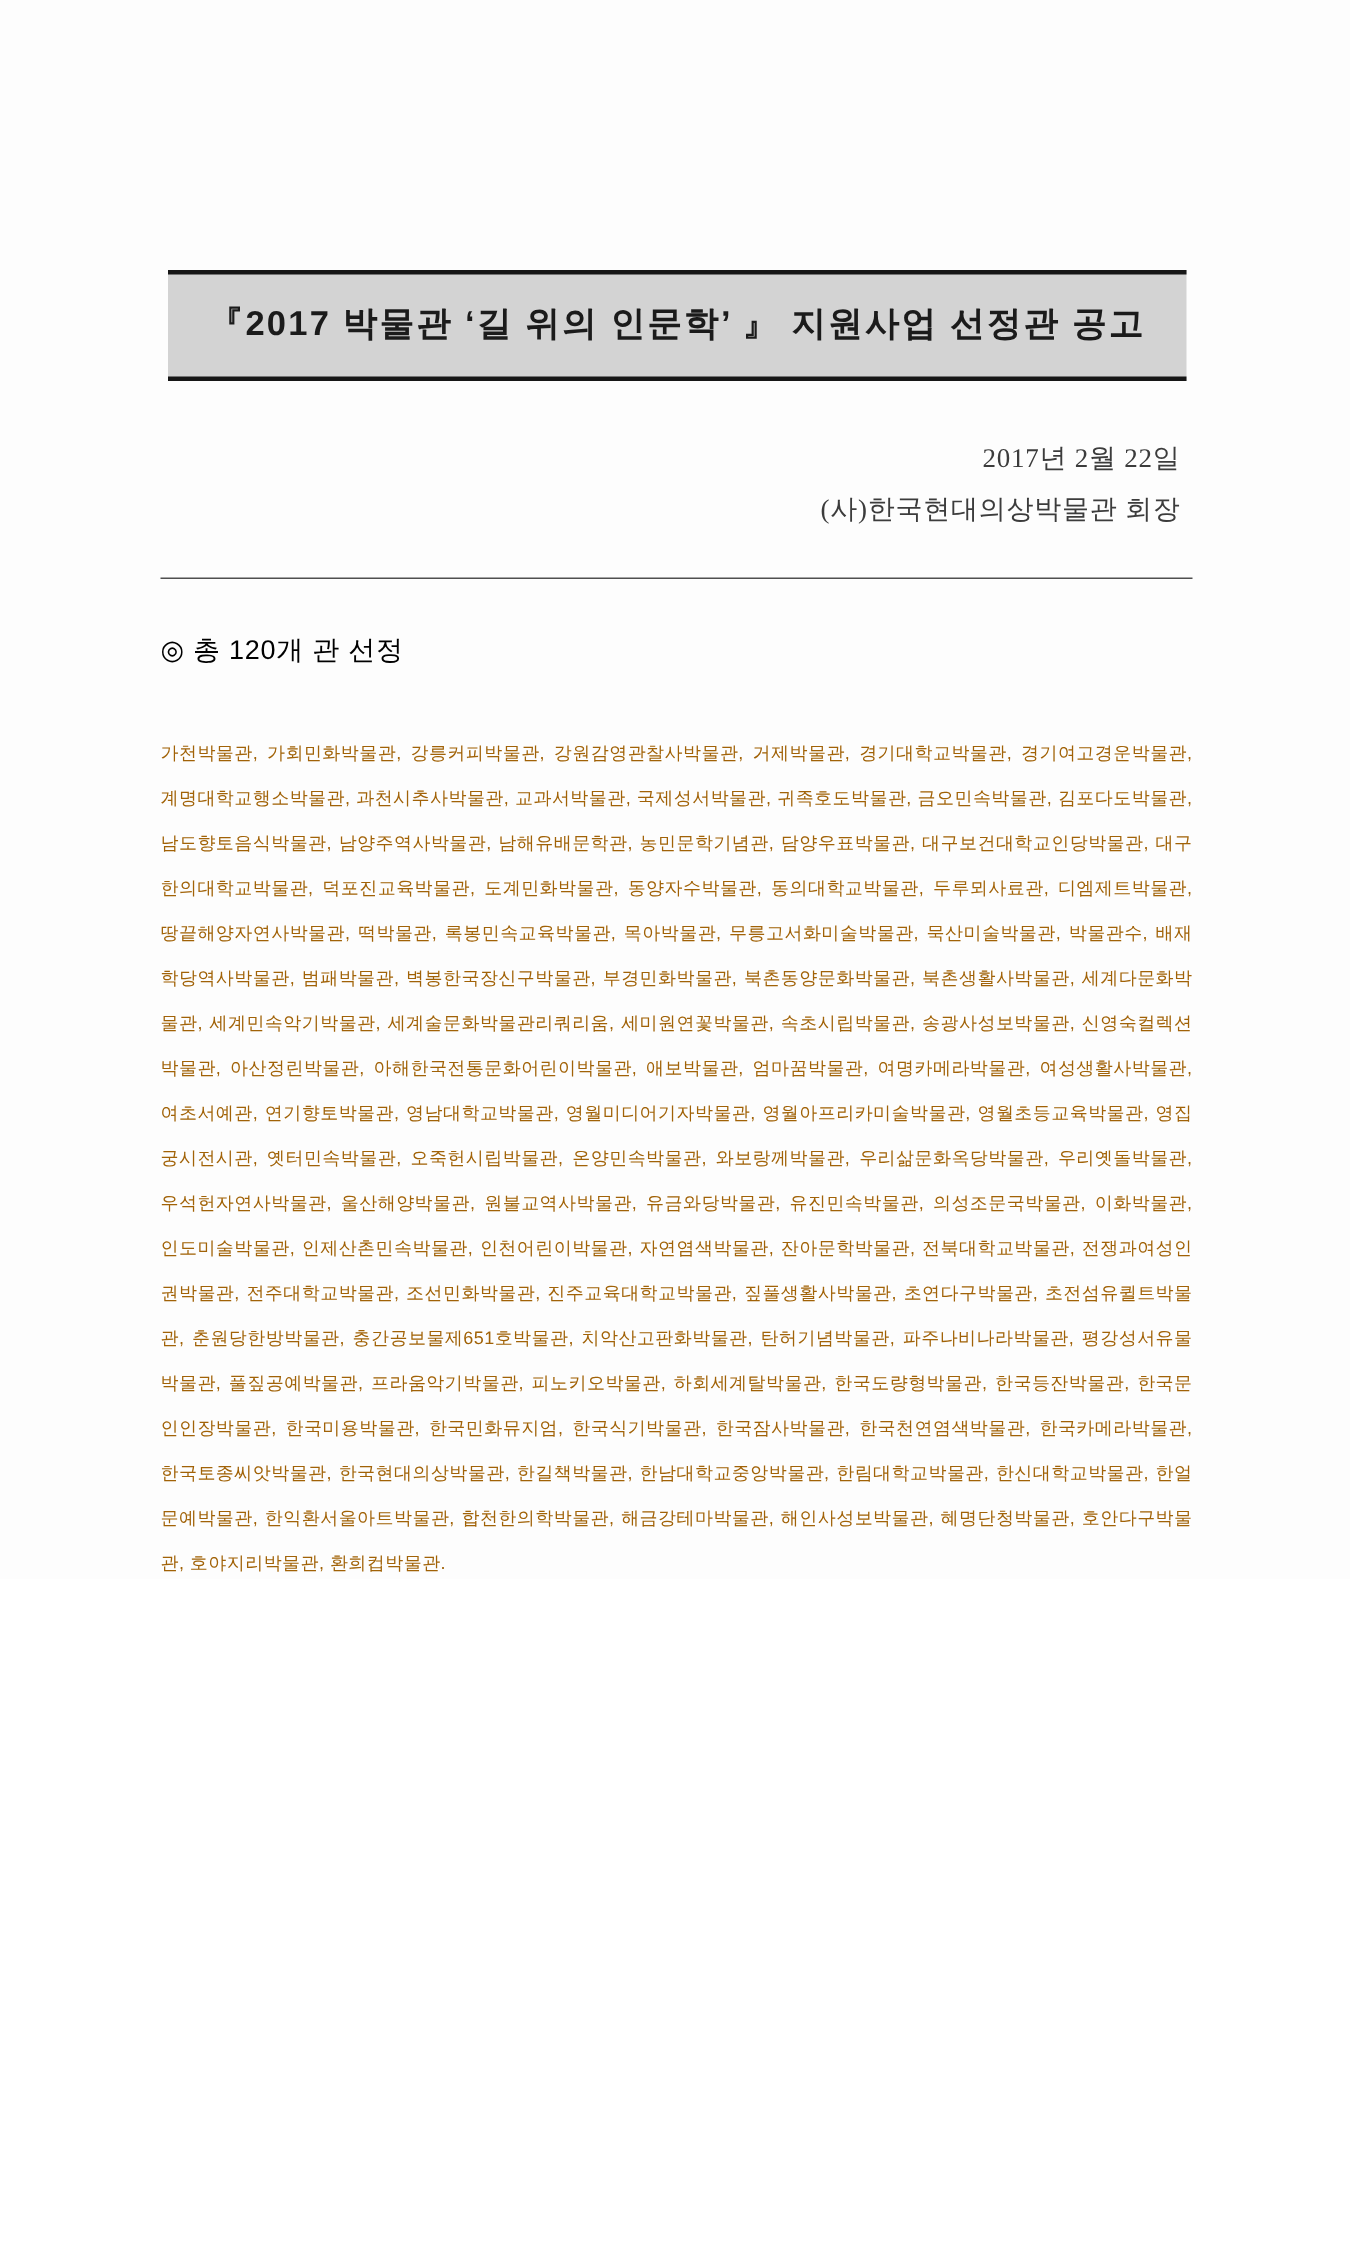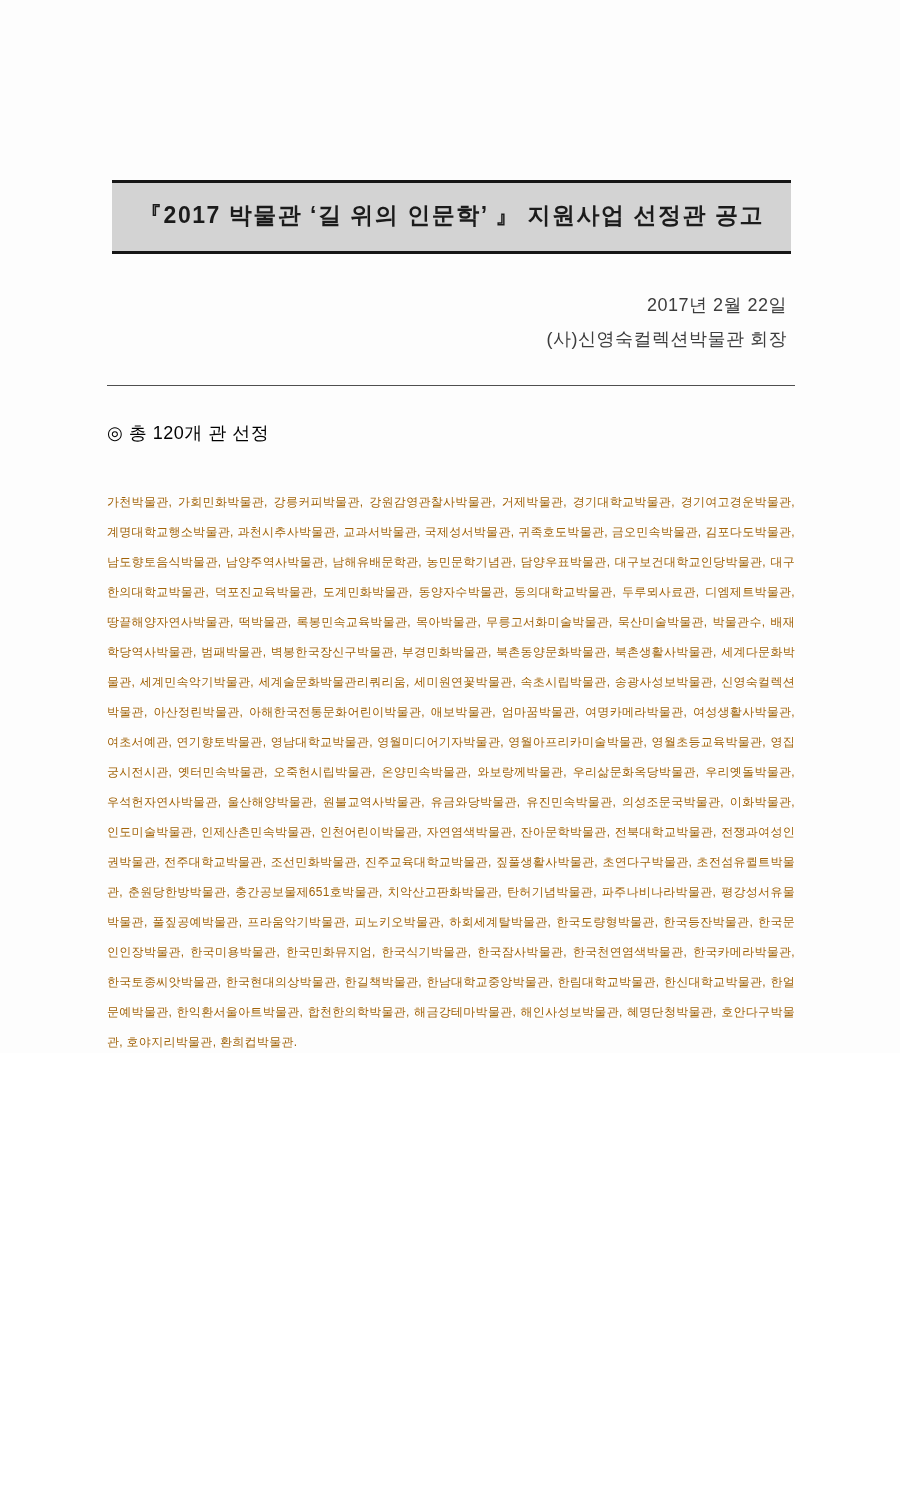--- a/index.html
+++ b/index.html
@@ -40,20 +40,21 @@
     text-align: justify;
     word-break: break-all;
   }
   .date-block {
     margin-top: 34px;
     text-align: right;
     font-size: 18px;
     line-height: 34px;
     letter-spacing: 0.5px;
     padding-right: 8px;
+    font-family: Liberation Serif, serif;
   }
   .divider {
     margin: 29px 0 0;
     border: none;
     border-top: 1px solid #4f4f4f;
     height: 0;
   }
   .section-heading {
     margin-top: 35px;
     font-size: 18px;
@@ -75,21 +76,21 @@
 
 <div class="page">
 
   <div class="title-box">
     <span>『2017 박물관 ‘길 위의 인문학’ 』 지원사업 선정관 공고</span>
   </div>
 
 
   <div class="date-block">
     <div>2017년 2월 22일</div>
-    <div>(사)신영숙컬렉션박물관 회장</div>
+    <div>(사)한국현대의상박물관 회장</div>
   </div>
 
   <hr class="divider">
 
   <div class="section-heading">◎ 총 120개 관 선정</div>
 
   <p class="museum-list">가천박물관, 가회민화박물관, 강릉커피박물관, 강원감영관찰사박물관, 거제박물관, 경기대학교박물관, 경기여고경운박물관, 계명대학교행소박물관, 과천시추사박물관, 교과서박물관, 국제성서박물관, 귀족호도박물관, 금오민속박물관, 김포다도박물관, 남도향토음식박물관, 남양주역사박물관, 남해유배문학관, 농민문학기념관, 담양우표박물관, 대구보건대학교인당박물관, 대구한의대학교박물관, 덕포진교육박물관, 도계민화박물관, 동양자수박물관, 동의대학교박물관, 두루뫼사료관, 디엠제트박물관, 땅끝해양자연사박물관, 떡박물관, 록봉민속교육박물관, 목아박물관, 무릉고서화미술박물관, 묵산미술박물관, 박물관수, 배재학당역사박물관, 범패박물관, 벽봉한국장신구박물관, 부경민화박물관, 북촌동양문화박물관, 북촌생활사박물관, 세계다문화박물관, 세계민속악기박물관, 세계술문화박물관리쿼리움, 세미원연꽃박물관, 속초시립박물관, 송광사성보박물관, 신영숙컬렉션박물관, 아산정린박물관, 아해한국전통문화어린이박물관, 애보박물관, 엄마꿈박물관, 여명카메라박물관, 여성생활사박물관, 여초서예관, 연기향토박물관, 영남대학교박물관, 영월미디어기자박물관, 영월아프리카미술박물관, 영월초등교육박물관, 영집궁시전시관, 옛터민속박물관, 오죽헌시립박물관, 온양민속박물관, 와보랑께박물관, 우리삶문화옥당박물관, 우리옛돌박물관, 우석헌자연사박물관, 울산해양박물관, 원불교역사박물관, 유금와당박물관, 유진민속박물관, 의성조문국박물관, 이화박물관, 인도미술박물관, 인제산촌민속박물관, 인천어린이박물관, 자연염색박물관, 잔아문학박물관, 전북대학교박물관, 전쟁과여성인권박물관, 전주대학교박물관, 조선민화박물관, 진주교육대학교박물관, 짚풀생활사박물관, 초연다구박물관, 초전섬유퀼트박물관, 춘원당한방박물관, 충간공보물제651호박물관, 치악산고판화박물관, 탄허기념박물관, 파주나비나라박물관, 평강성서유물박물관, 풀짚공예박물관, 프라움악기박물관, 피노키오박물관, 하회세계탈박물관, 한국도량형박물관, 한국등잔박물관, 한국문인인장박물관, 한국미용박물관, 한국민화뮤지엄, 한국식기박물관, 한국잠사박물관, 한국천연염색박물관, 한국카메라박물관, 한국토종씨앗박물관, 한국현대의상박물관, 한길책박물관, 한남대학교중앙박물관, 한림대학교박물관, 한신대학교박물관, 한얼문예박물관, 한익환서울아트박물관, 합천한의학박물관, 해금강테마박물관, 해인사성보박물관, 혜명단청박물관, 호안다구박물관, 호야지리박물관, 환희컵박물관.</p>
 
 </div>
 

